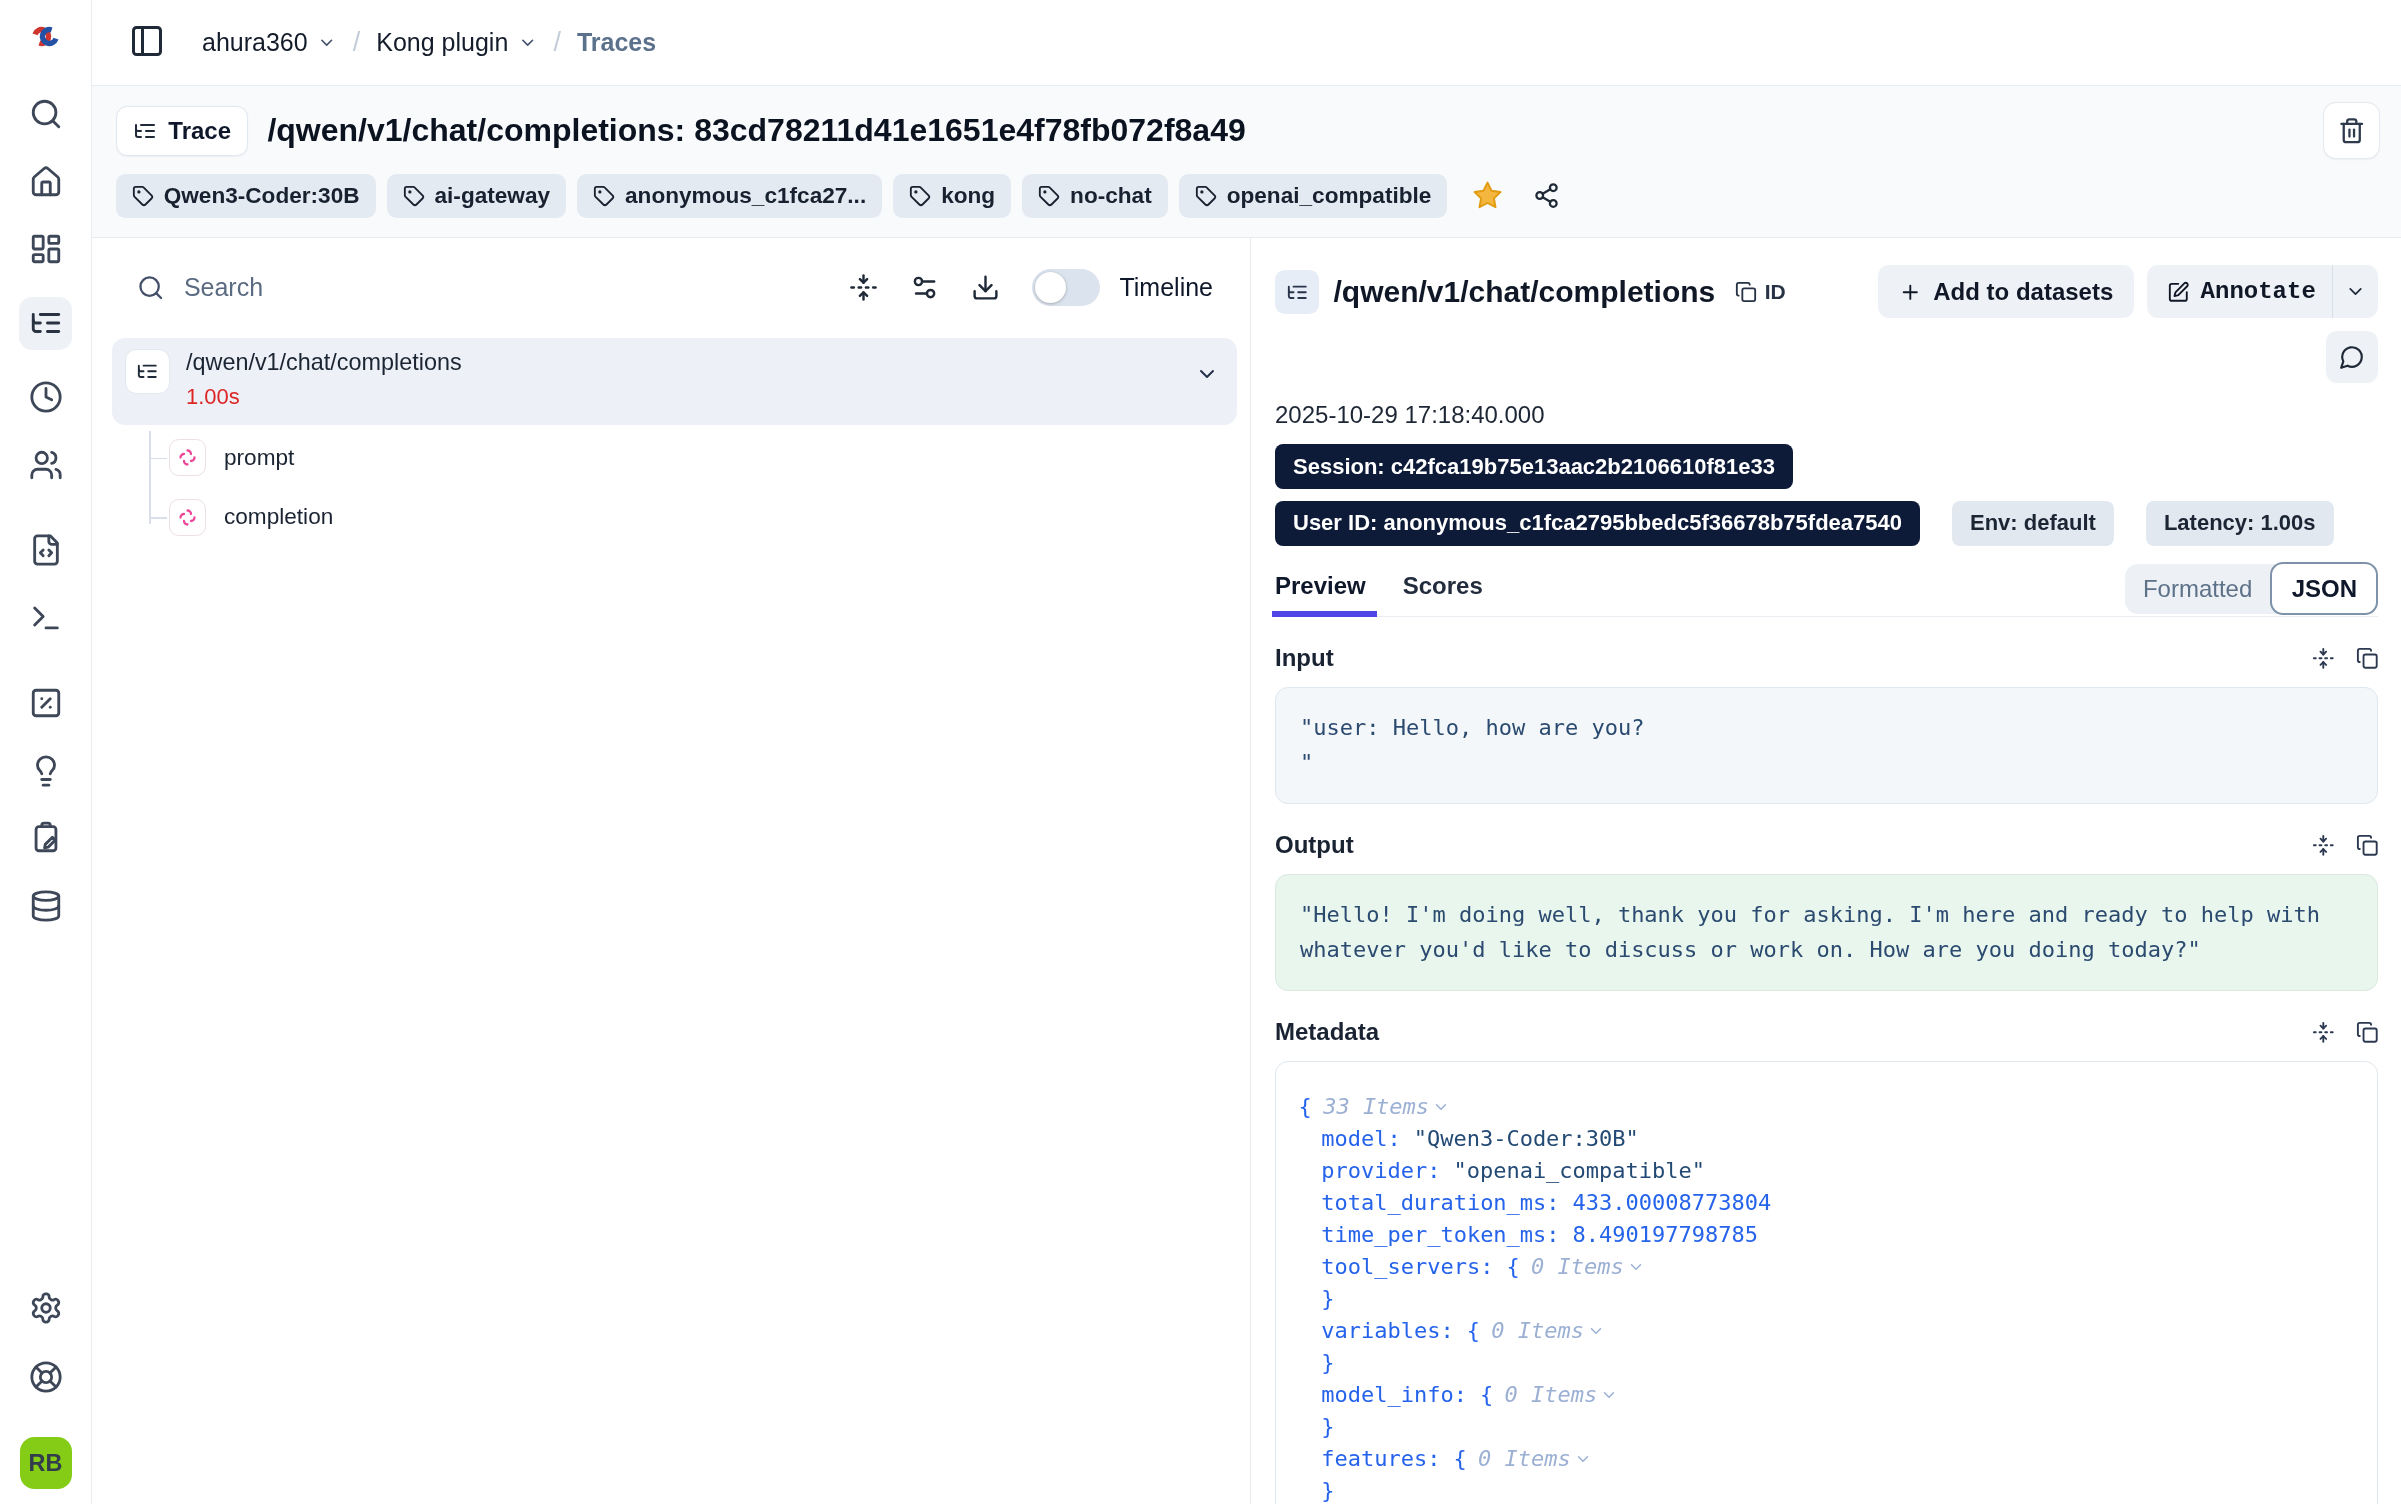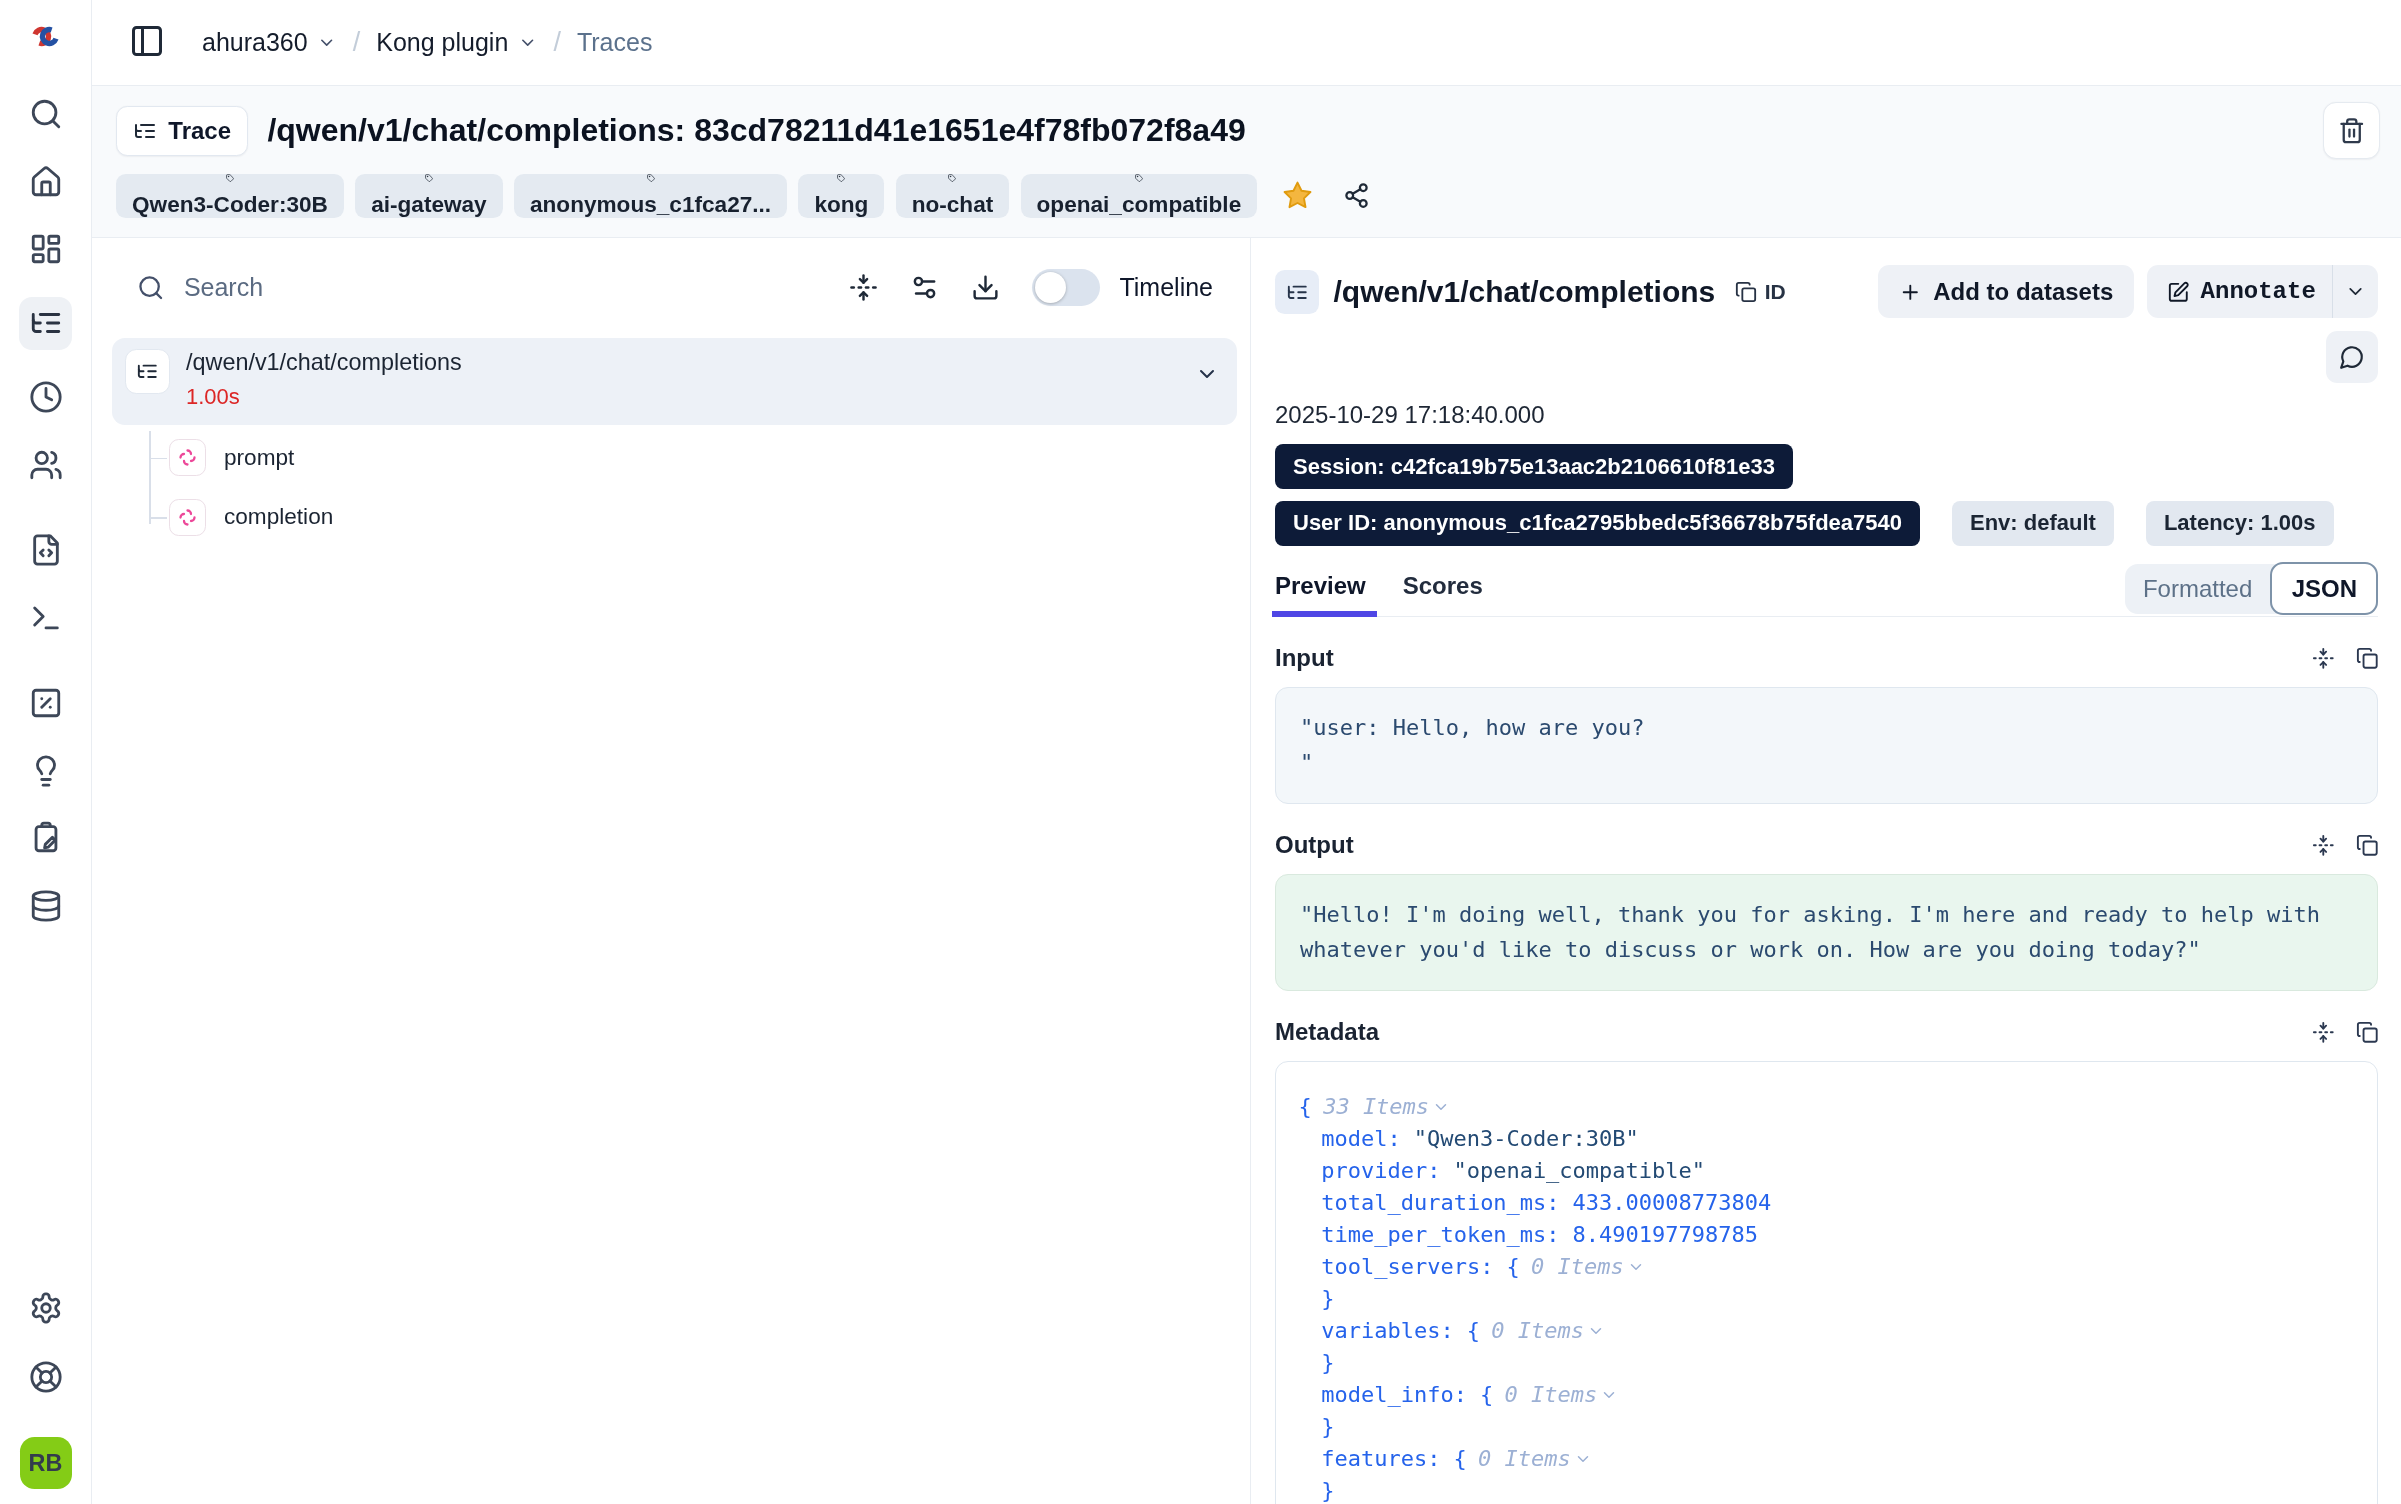--- a/index.html
+++ b/index.html
@@ -24,37 +24,37 @@
 
   
   .main { flex:1; display:flex; flex-direction:column; min-width:0; }
   .topbar { height:86px; flex-shrink:0; border-bottom:1.6px solid #e9edf2; display:flex; align-items:center; padding-left:37px; background:#fff; }
   .panel-toggle { width:39px; height:39px; color:#1f2937; cursor:pointer; }
   .panel-toggle svg { width:36px; height:36px; }
   .breadcrumb { display:flex; align-items:center; margin-left:34px; gap:16px; font-size:25px; color:#141c2b; }
   .crumb { display:flex; align-items:center; gap:9.7px; font-weight:500; cursor:pointer; }
   .crumb svg { width:19.4px; height:19.4px; color:#44506a; }
   .crumb-sep { color:#c3cdd9; font-size:27px; font-weight:300; }
-  .crumb-current { color:#5b718c; font-weight:400; }
+  .crumb-current { color:#5b718c; font-weight:700; }
 
   
   .trace-header { background:#f8fafc; border-bottom:1.6px solid #e9edf2; padding:16px 21px 19.4px 24px; flex-shrink:0; }
   .th-row1 { display:flex; align-items:center; }
   .trace-badge { display:inline-flex; align-items:center; gap:11.3px; background:#fff; border:1.6px solid #e2e8f0;
                  border-radius:11.3px; height:50px; padding:8px 16px; font-size:24px; font-weight:600; color:#0f172a;
                  box-shadow:0 0.8px 1.6px rgba(15,23,42,.05); }
   .trace-badge svg { width:24px; height:24px; color:#1f2937; }
   .th-title { margin-left:19.4px; font-size:32px; font-weight:700; color:#0b1220; white-space:nowrap; overflow:hidden; }
   .th-spacer { flex:1; }
   .trash-btn { width:57px; height:57px; border:1.6px solid #e5eaf0; border-radius:13px; background:#fff; color:#2f3a4c;
                display:flex; align-items:center; justify-content:center; box-shadow:0 0.8px 1.6px rgba(15,23,42,.05); cursor:pointer; }
   .trash-btn svg { width:27.5px; height:27.5px; }
   .th-row2 { display:flex; align-items:center; margin-top:14.5px; gap:11.3px; }
   .tag-chip { display:inline-flex; align-items:center; gap:9.7px; background:#e4eaf1; border-radius:9.7px; height:44px;
-              padding:0 16px; font-size:22.6px; font-weight:600; color:#18212f; cursor:pointer;flex-direction:column; }
+              padding:0 16px; font-size:22.6px; font-weight:600; color:#18212f; cursor:pointer; }
   .tag-chip svg { width:22px; height:22px; }
   .star-btn { margin-left:13px; cursor:pointer; }
   .star-btn svg { width:31px; height:31px; }
   .share-btn { margin-left:19.4px; color:#1f2937; cursor:pointer; }
   .share-btn svg { width:27px; height:27px; }
 
   
   .content { flex:1; display:flex; min-height:0; }
 
   

